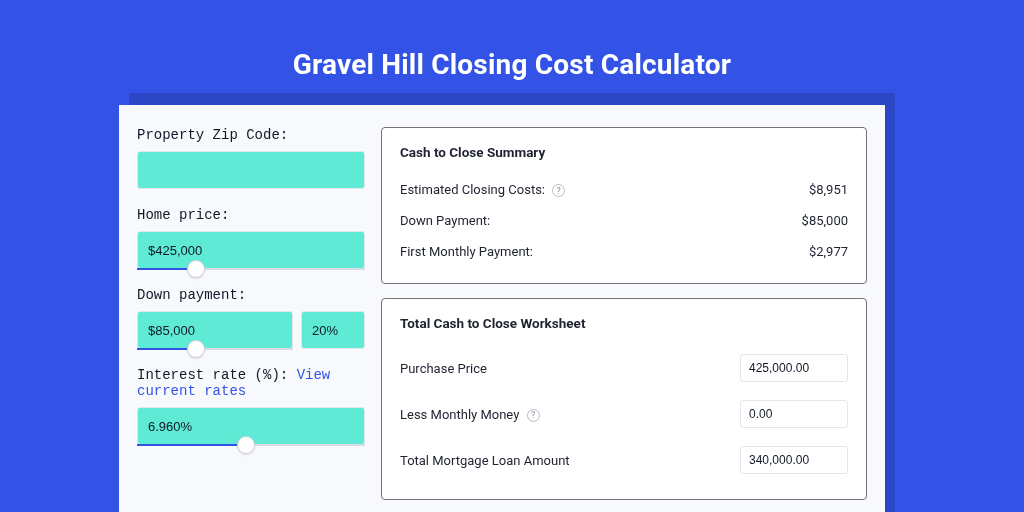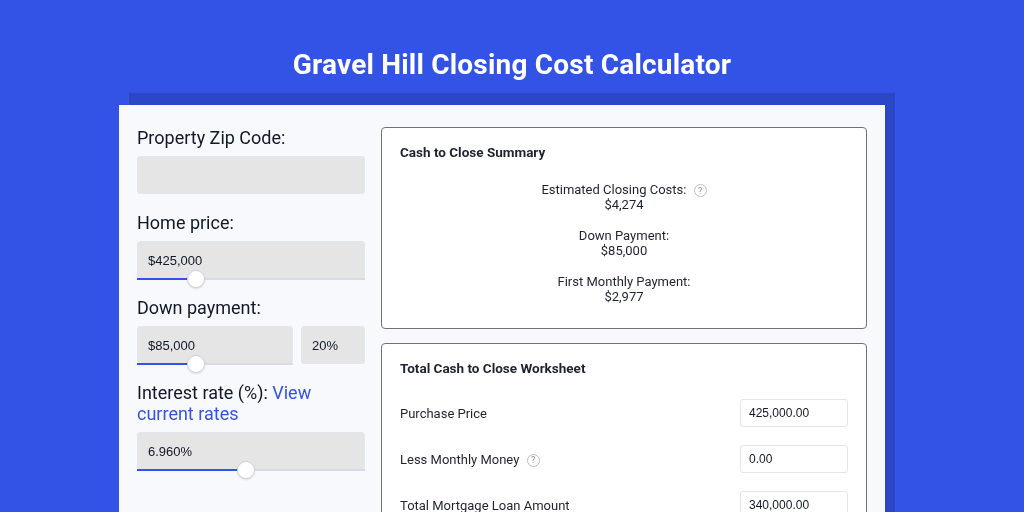--- a/index.html
+++ b/index.html
@@ -28,27 +28,27 @@
     width: 766px;
     margin-left: -18px;
     margin-top: 4px;
     padding: 22px 18px 0 18px;
     display: flex;
     gap: 16px;
   }
   .left-col { width: 228px; flex: 0 0 228px; font-size: 12.5px; color: #111827; }
   .right-col { flex: 1; }
   .field { margin-bottom: 18px; }
-  .field-label { font-size: 18px; color: #111827; margin-bottom: 8px; display: block; }
+  .field-label { font-size: 14px; color: #111827; margin-bottom: 8px; display: block; font-family: Liberation Mono, monospace; }
   .text-input {
     width: 100%;
     height: 38px;
     border: 1px solid #e3e6ee;
     border-radius: 3px;
-    background: #e5e5e5;
+    background: #5eead4;
     padding: 0 10px;
     font-size: 13px;
     color: #111827;
   }
   .slider-wrap { position: relative; }
   .slider-track {
     position: absolute;
     left: 0; right: 0;
     bottom: -1px;
     height: 2px;
@@ -78,21 +78,20 @@
     border: 1px solid #737373;
     border-radius: 4px;
     padding: 16px 18px;
     margin-bottom: 14px;
   }
   .card h3 { font-size: 13.5px; font-weight: 700; color: #1f2330; margin-bottom: 14px; }
   .summary-row {
     display: flex; justify-content: space-between; align-items: center;
     font-size: 13px; color: #1f2330;
     padding: 8px 0;
-    flex-direction: column;
   }
   .summary-row.bold { font-weight: 700; }
   .help-icon {
     display: inline-flex; align-items: center; justify-content: center;
     width: 13px; height: 13px;
     border: 1px solid #b7bcc9;
     border-radius: 50%;
     font-size: 9px; color: #8a90a0;
     margin-left: 4px;
     vertical-align: middle;
@@ -170,21 +169,21 @@
     <div class="right-col">
 
       <div class="card">
         <h3>Cash to Close Summary</h3>
 
         <div class="summary-row">
           <span>
             <span>Estimated Closing Costs:</span>
             <span class="help-icon">?</span>
           </span>
-          <span>$4,274</span>
+          <span>$8,951</span>
         </div>
 
         <div class="summary-row">
           <span>Down Payment:</span>
           <span>$85,000</span>
         </div>
 
         <div class="summary-row">
           <span>First Monthly Payment:</span>
           <span>$2,977</span>

